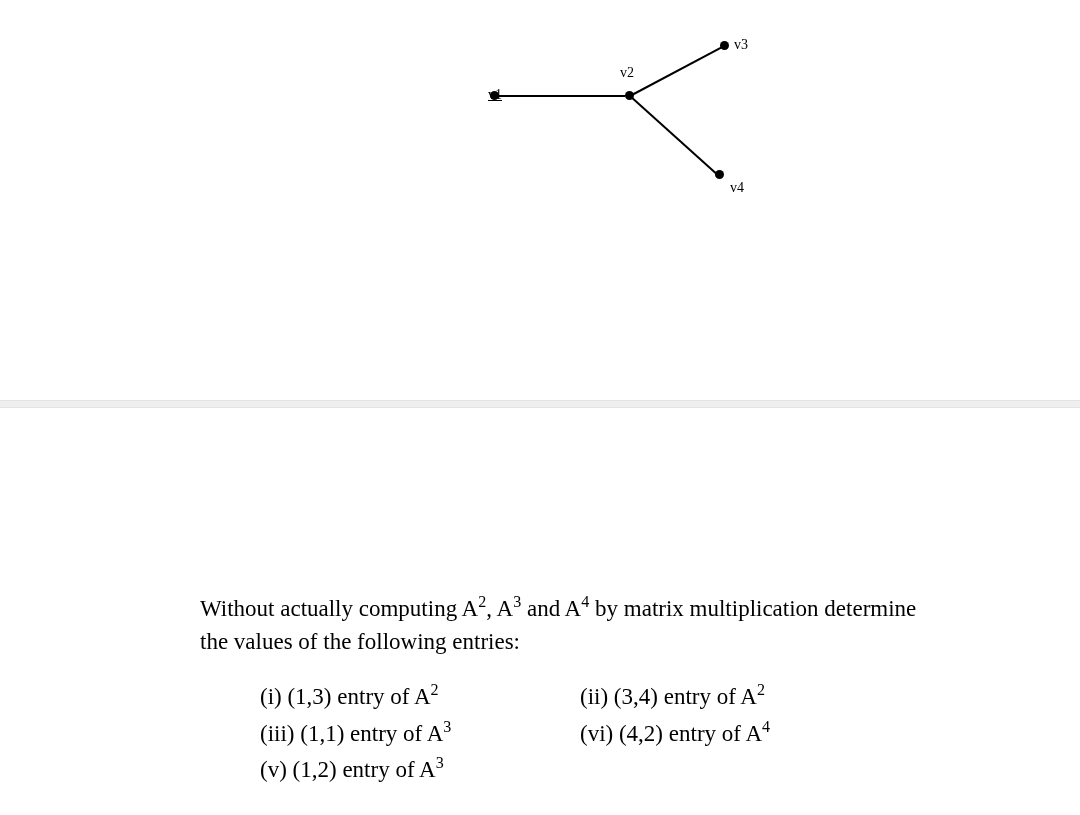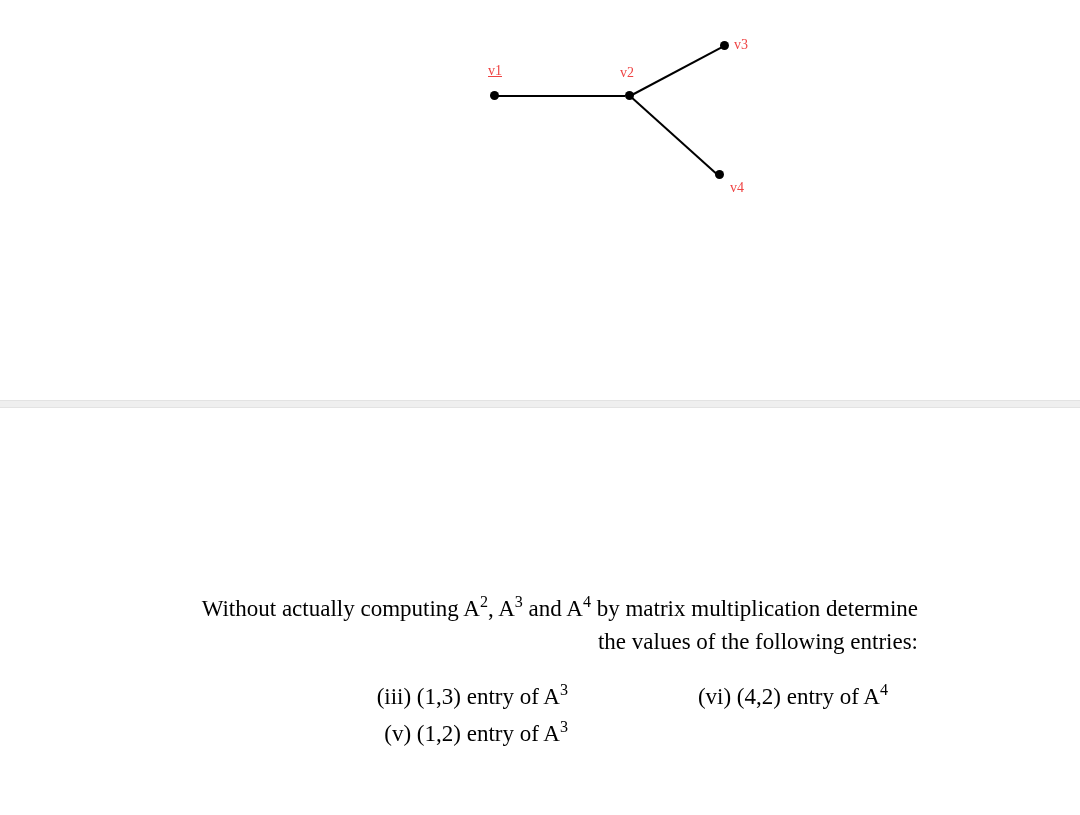--- a/index.html
+++ b/index.html
@@ -32,44 +32,43 @@
   .vertex {
     position: absolute;
     width: 9px;
     height: 9px;
     background: #000;
     border-radius: 50%;
   }
   .vlabel {
     position: absolute;
     font-size: 14px;
-    color: #ef4444;
+    color: #000000;
   }
   .edge {
     position: absolute;
     background: #000;
     height: 2px;
     transform-origin: left center;
   }
   .divider {
     position: absolute;
     left: 0;
     top: 400px;
     width: 1080px;
     height: 6px;
     background: #efefef;
     border-top: 1px solid #e3e3e3;
     border-bottom: 1px solid #e3e3e3;
   }
   .lower {
     position: absolute;
-    left: 188px;
+    left: 200px;
     top: 590px;
     width: 730px;
-    text-align: right;
   }
   .prompt {
     line-height: 1.45;
   }
   .entries {
     display: flex;
     margin-top: 20px;
     padding-left: 60px;
   }
   .col {
@@ -85,21 +84,21 @@
 
 <div class="content">
 
   <div class="graph-area">
 
     <div class="edge" style="left:75px; top:60px; width:130px; transform:rotate(0deg);"></div>
     <div class="edge" style="left:210px; top:60px; width:108px; transform:rotate(-28deg);"></div>
     <div class="edge" style="left:210px; top:60px; width:120px; transform:rotate(42deg);"></div>
 
     <div class="vertex" style="left:70px; top:56px;"></div>
-    <div class="vlabel" style="left:68px; top:28px;text-decoration:underline;">v1</div>
+    <div class="vlabel" style="left:68px; top:52px;text-decoration:underline;">v1</div>
 
     <div class="vertex" style="left:205px; top:56px;"></div>
     <div class="vlabel" style="left:200px; top:30px;">v2</div>
 
     <div class="vertex" style="left:300px; top:6px;"></div>
     <div class="vlabel" style="left:314px; top:2px;">v3</div>
 
     <div class="vertex" style="left:295px; top:135px;"></div>
     <div class="vlabel" style="left:310px; top:145px;">v4</div>
   </div>
@@ -108,25 +107,31 @@
 <div class="divider"></div>
 
 <div class="lower">
   <div class="prompt">
     <span>Without actually computing A</span><sup>2</sup><span>, A</span><sup>3</sup><span> and A</span><sup>4</sup><span> by matrix multiplication determine the values of the following entries:</span>
   </div>
 
   <div class="entries">
     <div class="col">
       <div>
-        <span>(iii) (1,3) entry of A</span><sup>3</sup>
+        <span>(i) (1,3) entry of A</span><sup>2</sup>
+      </div>
+      <div>
+        <span>(iii) (1,1) entry of A</span><sup>3</sup>
       </div>
       <div>
         <span>(v) (1,2) entry of A</span><sup>3</sup>
       </div>
     </div>
     <div class="col">
+      <div>
+        <span>(ii) (3,4) entry of A</span><sup>2</sup>
+      </div>
       <div>
         <span>(vi) (4,2) entry of A</span><sup>4</sup>
       </div>
     </div>
   </div>
 </div>
 
 </body></html>

